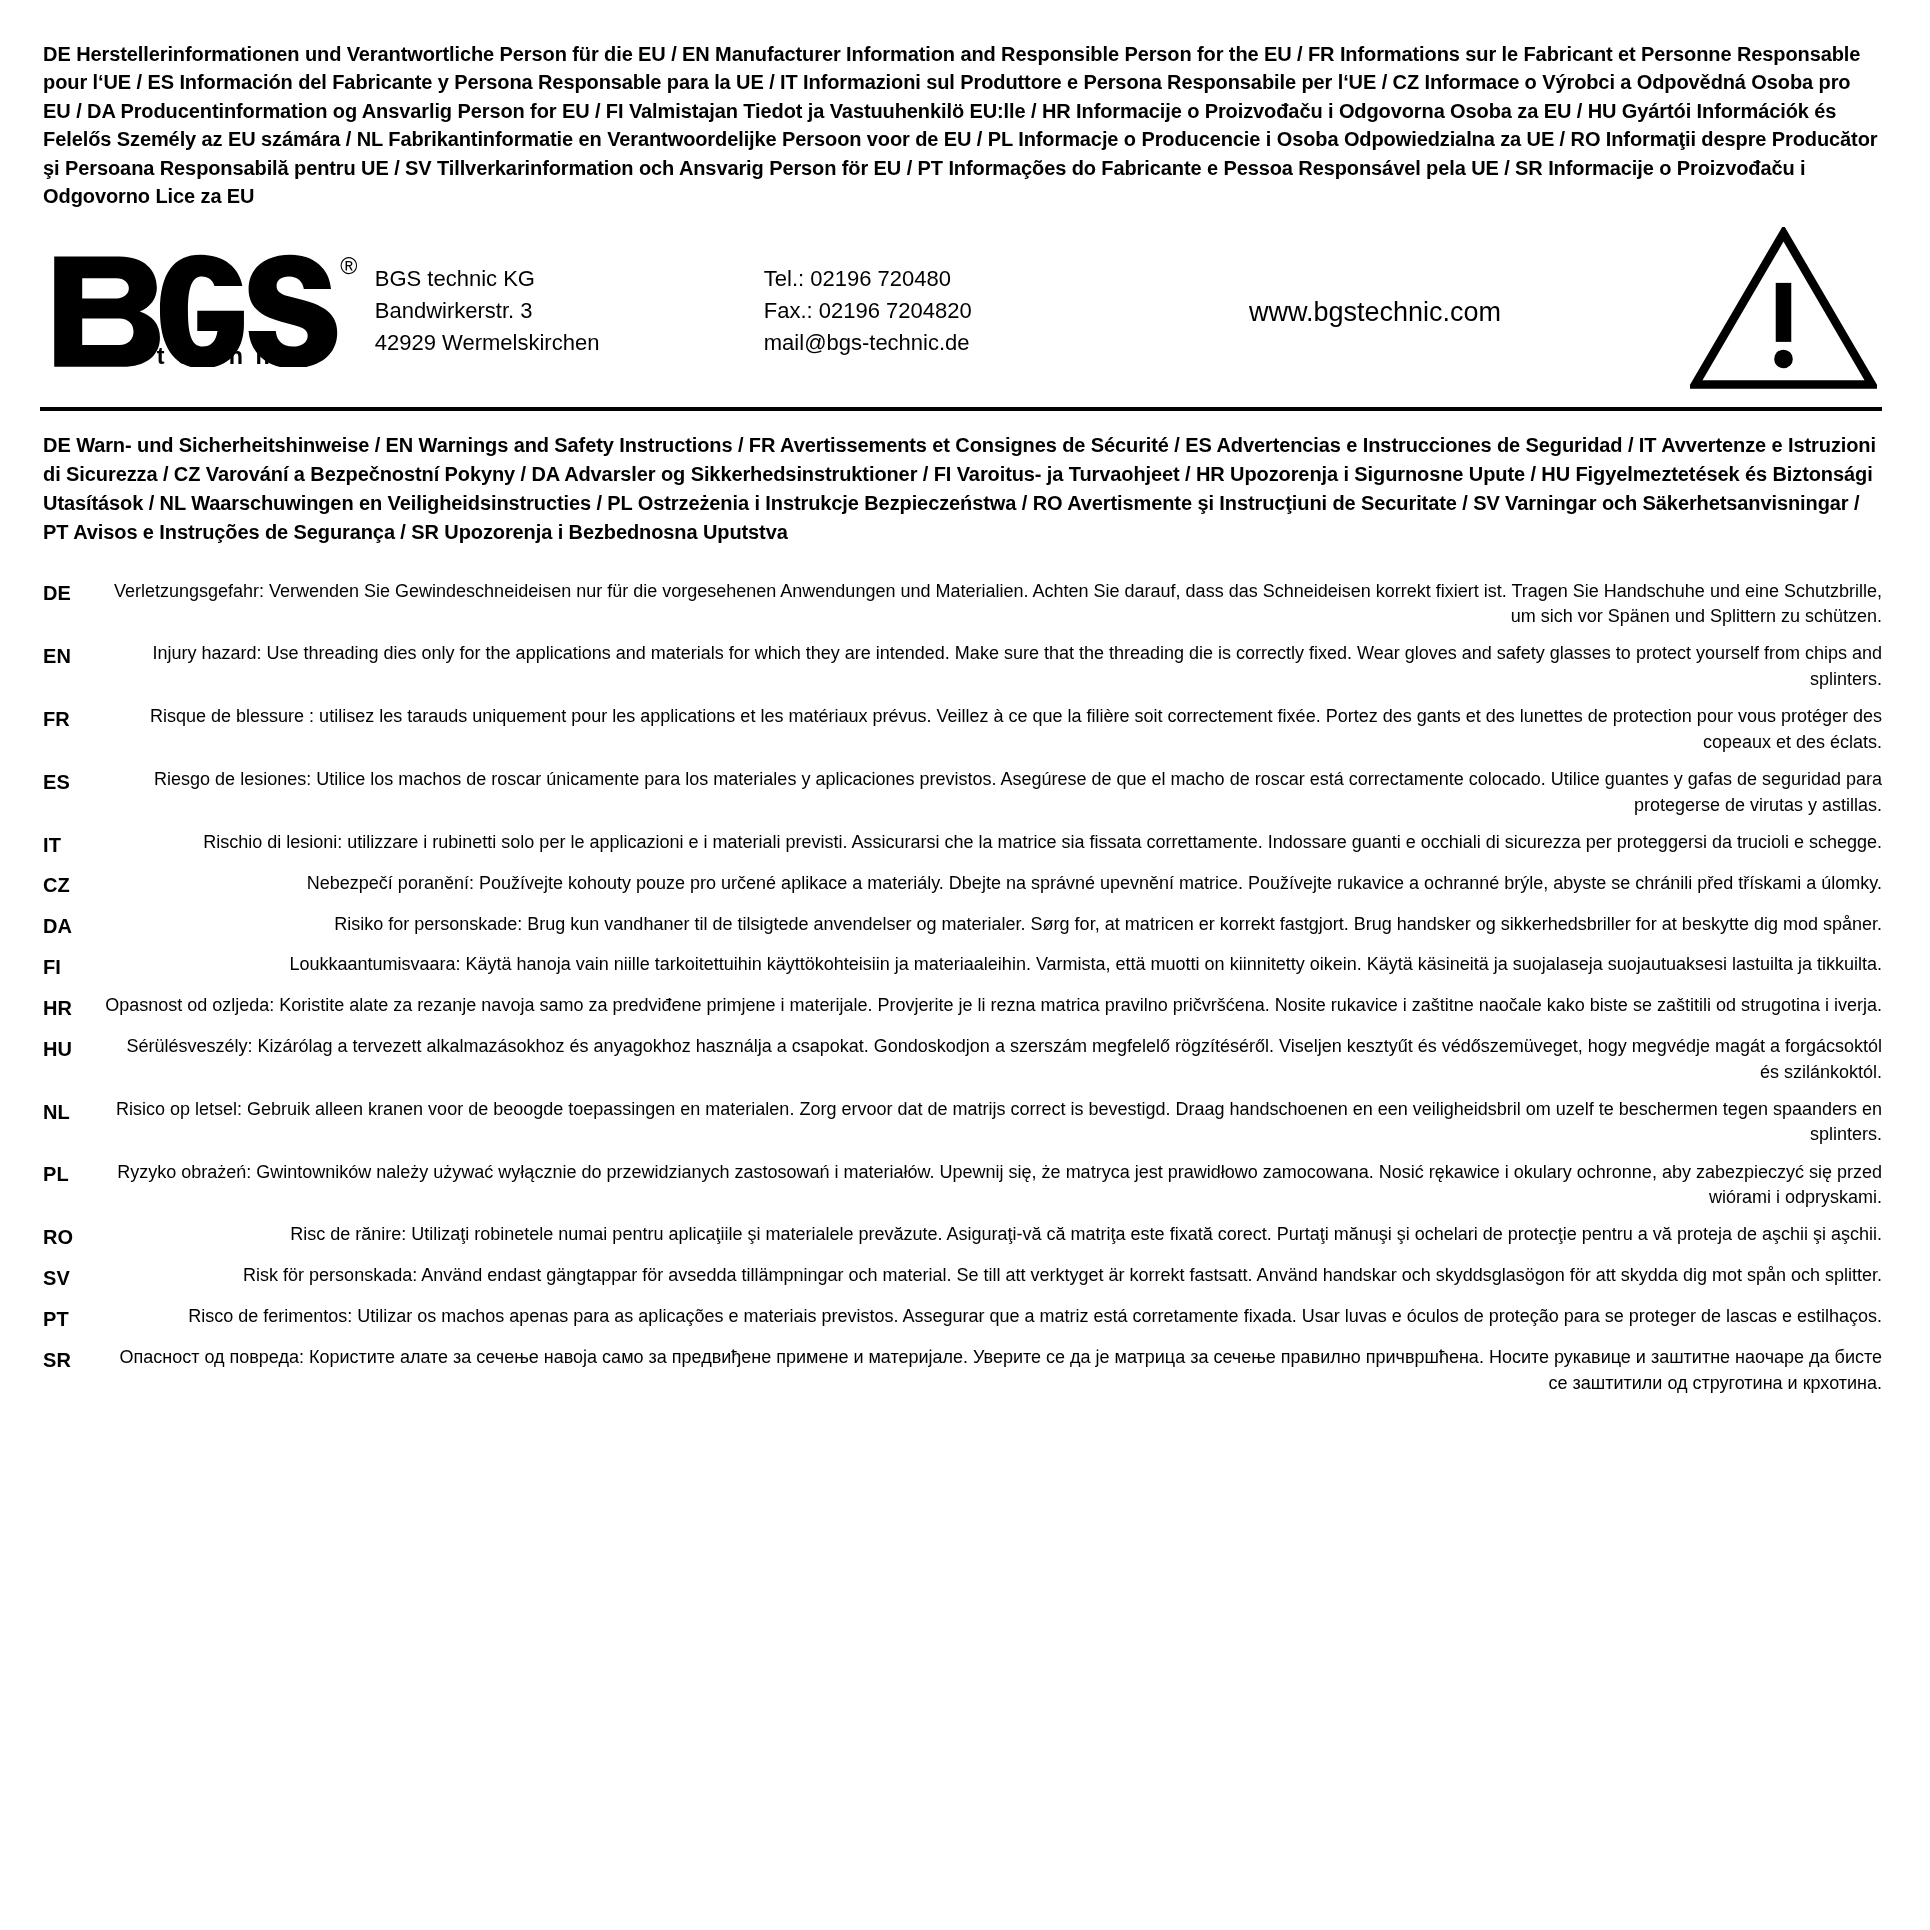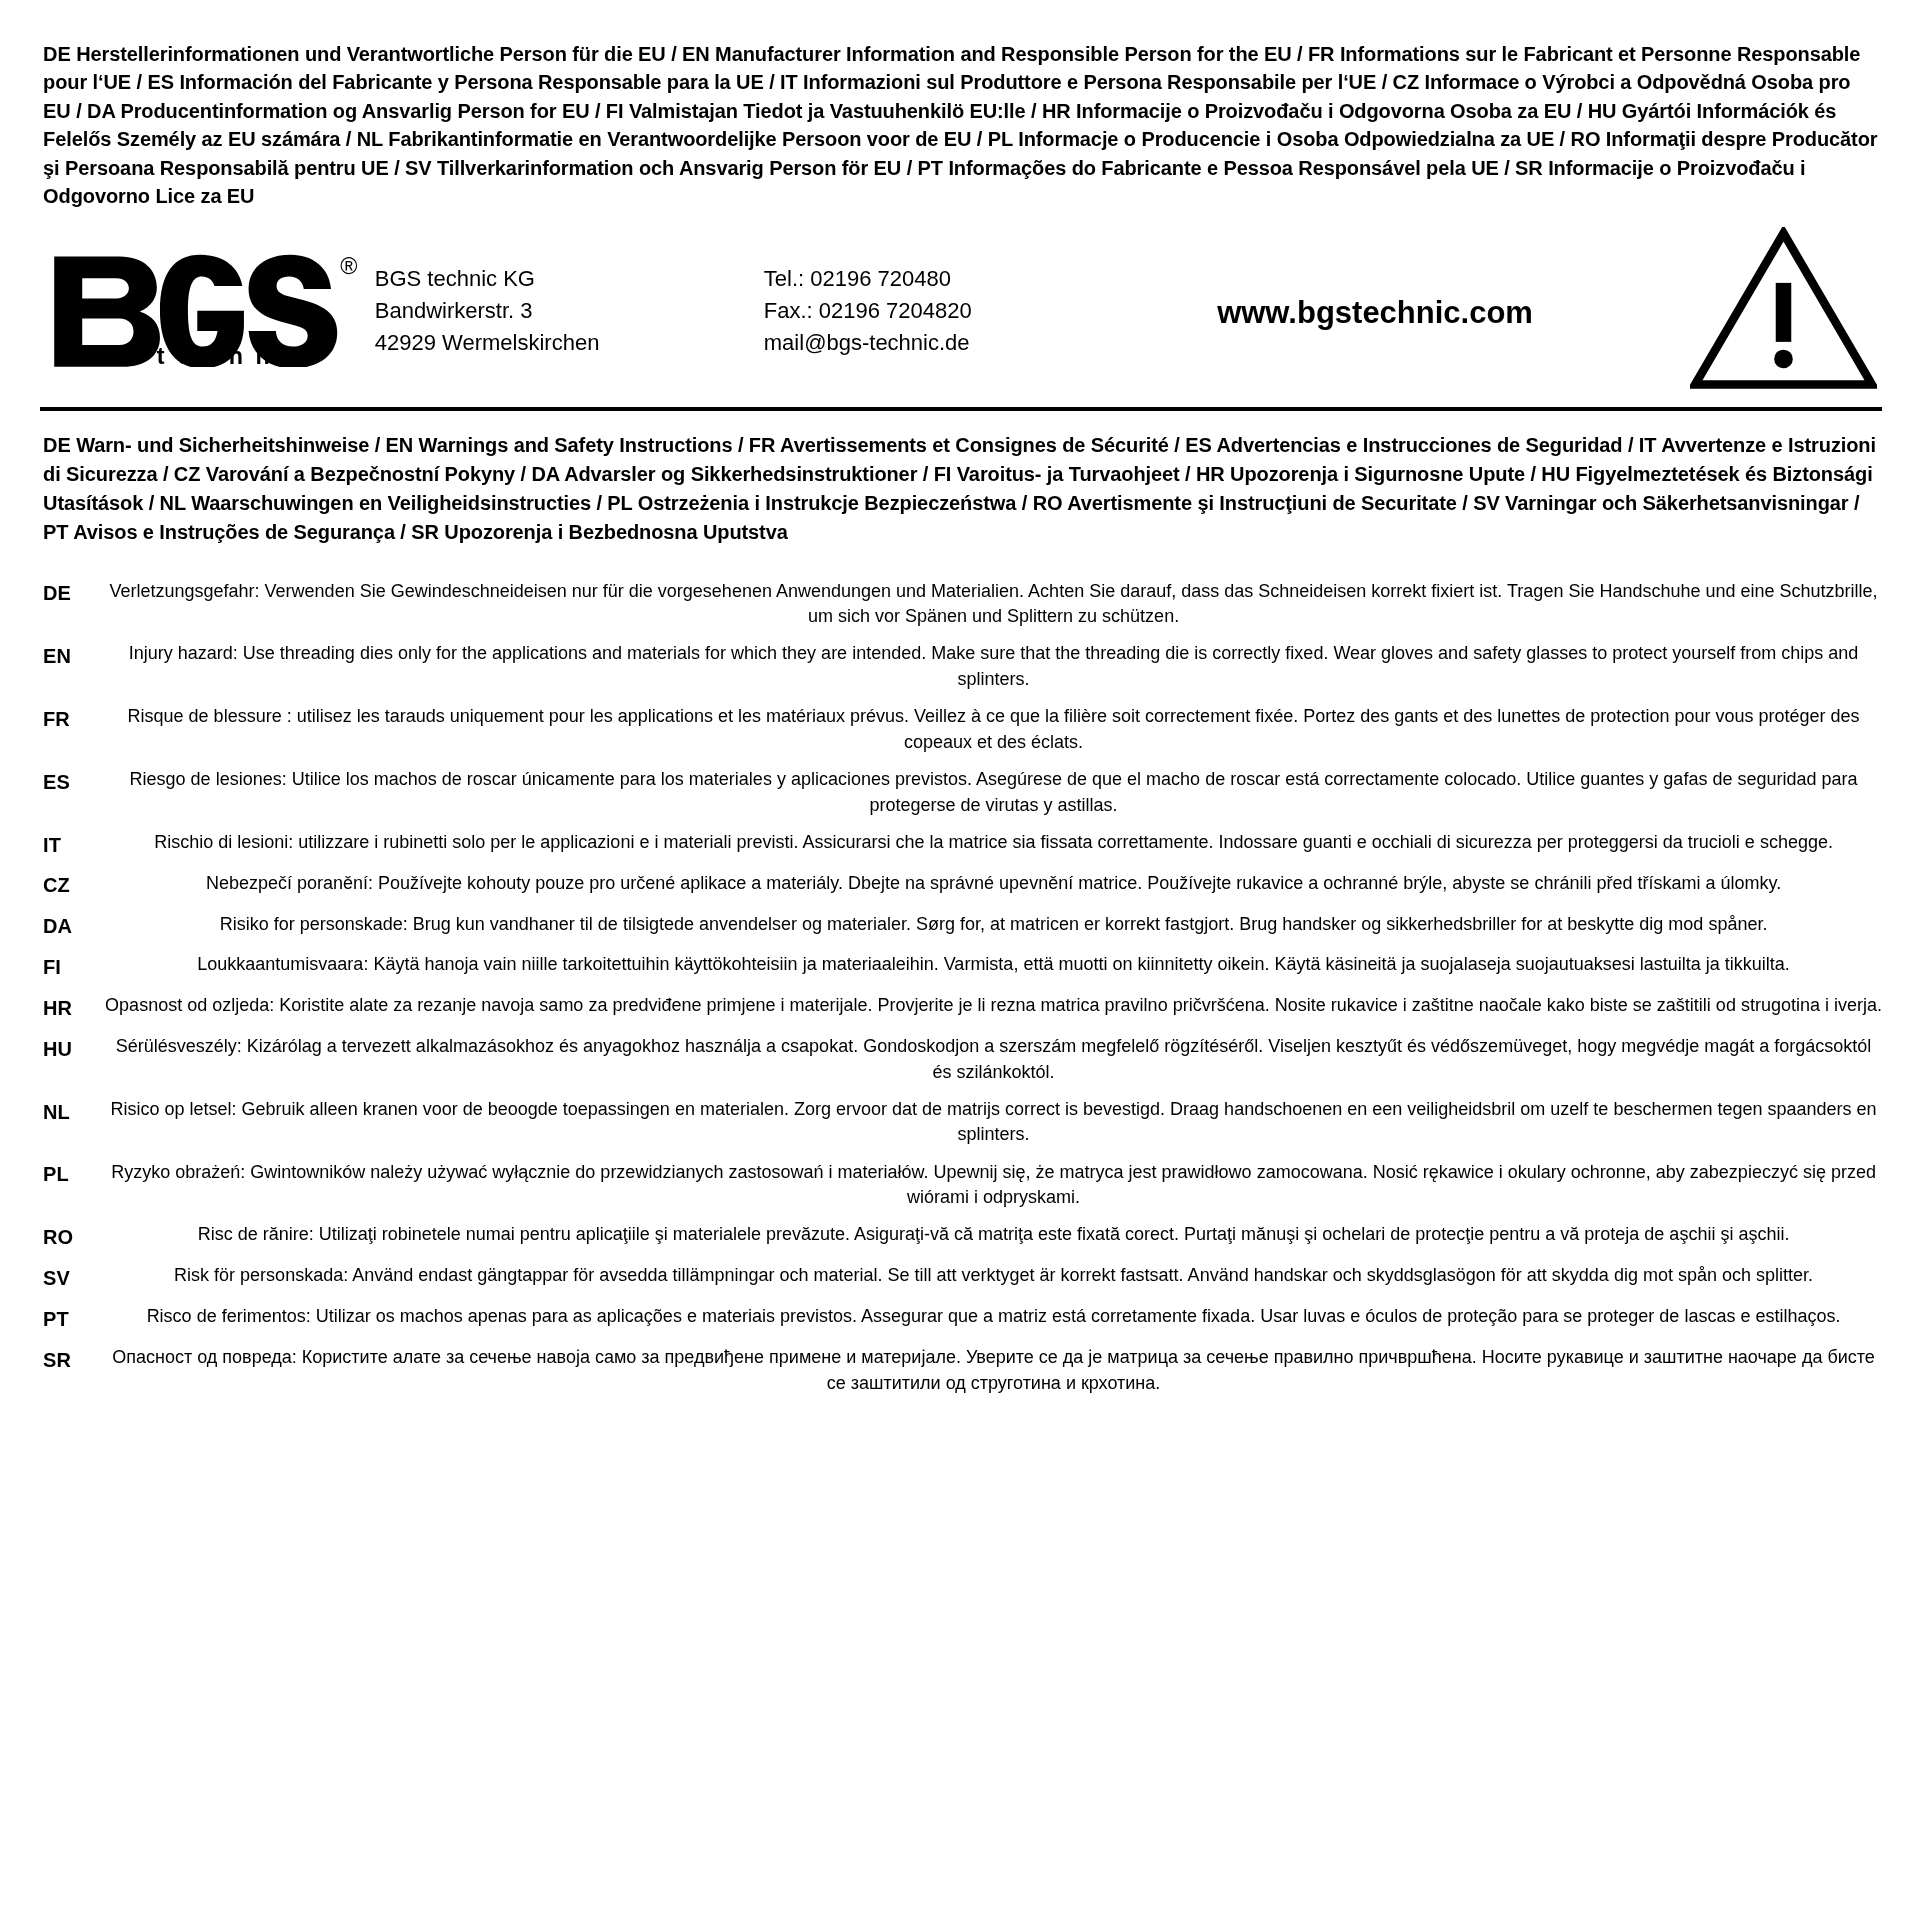--- a/index.html
+++ b/index.html
@@ -55,22 +55,22 @@
   }
   .tel-block {
     flex: 0 0 335px;
     font-size: 22px;
     line-height: 1.47;
     padding-top: 4.7px;
   }
   .web-block {
     flex: 1 1 auto;
     text-align: center;
-    font-size: 31px;
-    font-weight: bold;
+    font-size: 27px;
+    font-weight: normal;
     padding-top: 7.8px;
     padding-right: 31px;
   }
   .warn-tri {
     flex: 0 0 195px;
     display: flex;
     justify-content: flex-end;
     align-items: center;
     padding-right: 4.7px;
   }
@@ -99,21 +99,21 @@
     flex: 0 0 62px;
     font-size: 20px;
     font-weight: bold;
     line-height: 1.42;
     padding-top: 0.8px;
   }
   .lang-text {
     flex: 1 1 auto;
     font-size: 18px;
     line-height: 1.42;
-    text-align: center;
+    text-align: right;
   }
 </style>
 </head>
 <body>
 
 <div class="page">
 
   <div class="header-heading">DE Herstellerinformationen und Verantwortliche Person für die EU  /  EN Manufacturer Information and Responsible Person for the EU  /  FR Informations sur le Fabricant et Personne Responsable pour l‘UE  /  ES Información del Fabricante y Persona Responsable para la UE  /  IT Informazioni sul Produttore e Persona Responsabile per l‘UE  /  CZ Informace o Výrobci a Odpovědná Osoba pro EU  /  DA Producentinformation og Ansvarlig Person for EU  /  FI Valmistajan Tiedot ja Vastuuhenkilö EU:lle  /  HR Informacije o Proizvođaču i Odgovorna Osoba za EU  /  HU Gyártói Információk és Felelős Személy az EU számára  /  NL Fabrikantinformatie en Verantwoordelijke Persoon voor de EU  /  PL Informacje o Producencie i Osoba Odpowiedzialna za UE  /  RO Informaţii despre Producător şi Persoana Responsabilă pentru UE  /  SV Tillverkarinformation och Ansvarig Person för EU  /  PT Informações do Fabricante e Pessoa Responsável pela UE  /  SR Informacije o Proizvođaču i Odgovorno Lice za EU</div>
 
   <div class="manu-bar">

